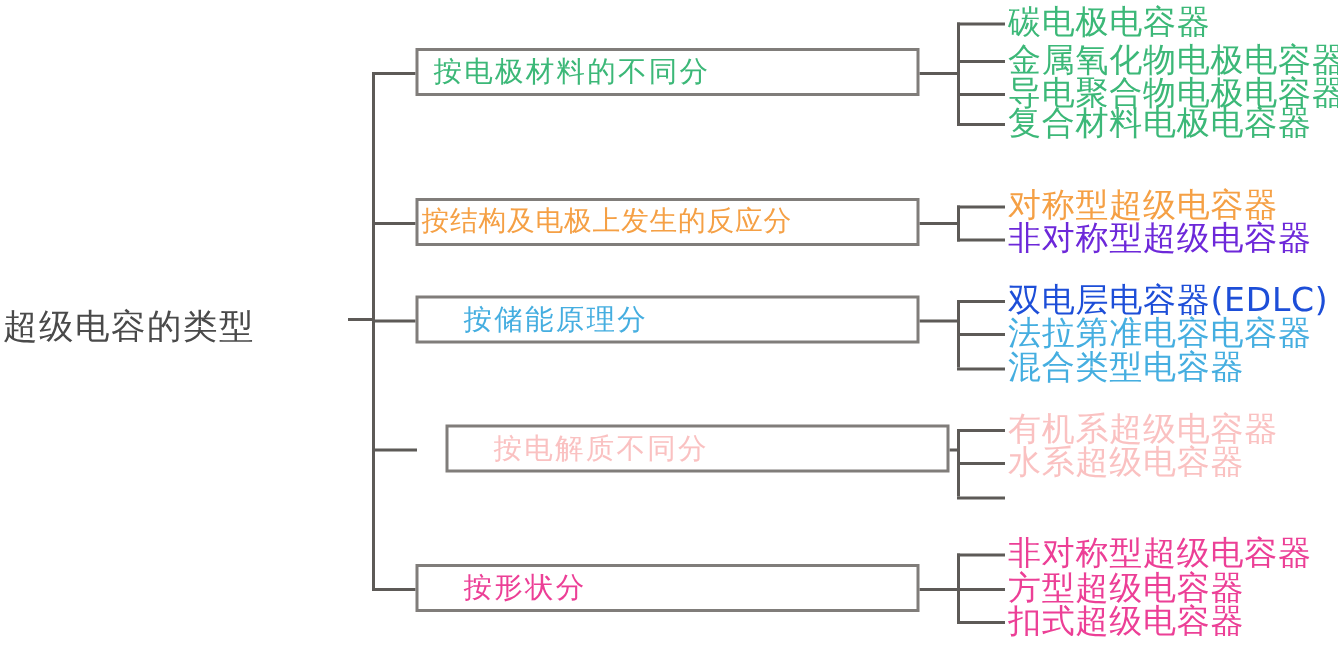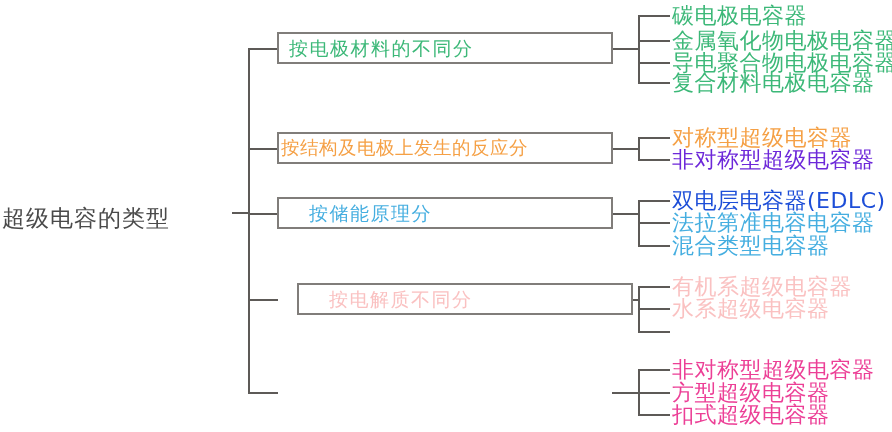--- a/index.html
+++ b/index.html
@@ -137,20 +137,23 @@
   <div class="cat-box pad-wide" style="top:283px;margin-left:20px;">
     <span class="cat-text" style="color:#fac1c1;">按电解质不同分</span>
   </div>
   <div class="line v" style="left:638px; top:286px; height:45px;"></div>
   <div class="line h" style="left:638px; top:286px; width:32px;"></div>
   <div class="line h" style="left:638px; top:308px; width:32px;"></div>
   <div class="line h" style="left:638px; top:331px; width:32px;"></div>
   <div class="leaf" style="top:274px; color:#fac1c1;">有机系超级电容器</div>
   <div class="leaf" style="top:296px; color:#fac1c1;">水系超级电容器</div>
 
+  <div class="cat-box pad-wide" style="top:376px;">
+    <span class="cat-text" style="color:#ec3f96;">按形状分</span>
+  </div>
   <div class="line v" style="left:638px; top:369px; height:45px;"></div>
   <div class="line h" style="left:638px; top:369px; width:32px;"></div>
   <div class="line h" style="left:638px; top:392px; width:32px;"></div>
   <div class="line h" style="left:638px; top:414px; width:32px;"></div>
   <div class="leaf" style="top:357px; color:#ec3f96;">非对称型超级电容器</div>
   <div class="leaf" style="top:380px; color:#ec3f96;">方型超级电容器</div>
   <div class="leaf" style="top:402px; color:#ec3f96;">扣式超级电容器</div>
 
 </div>
 

